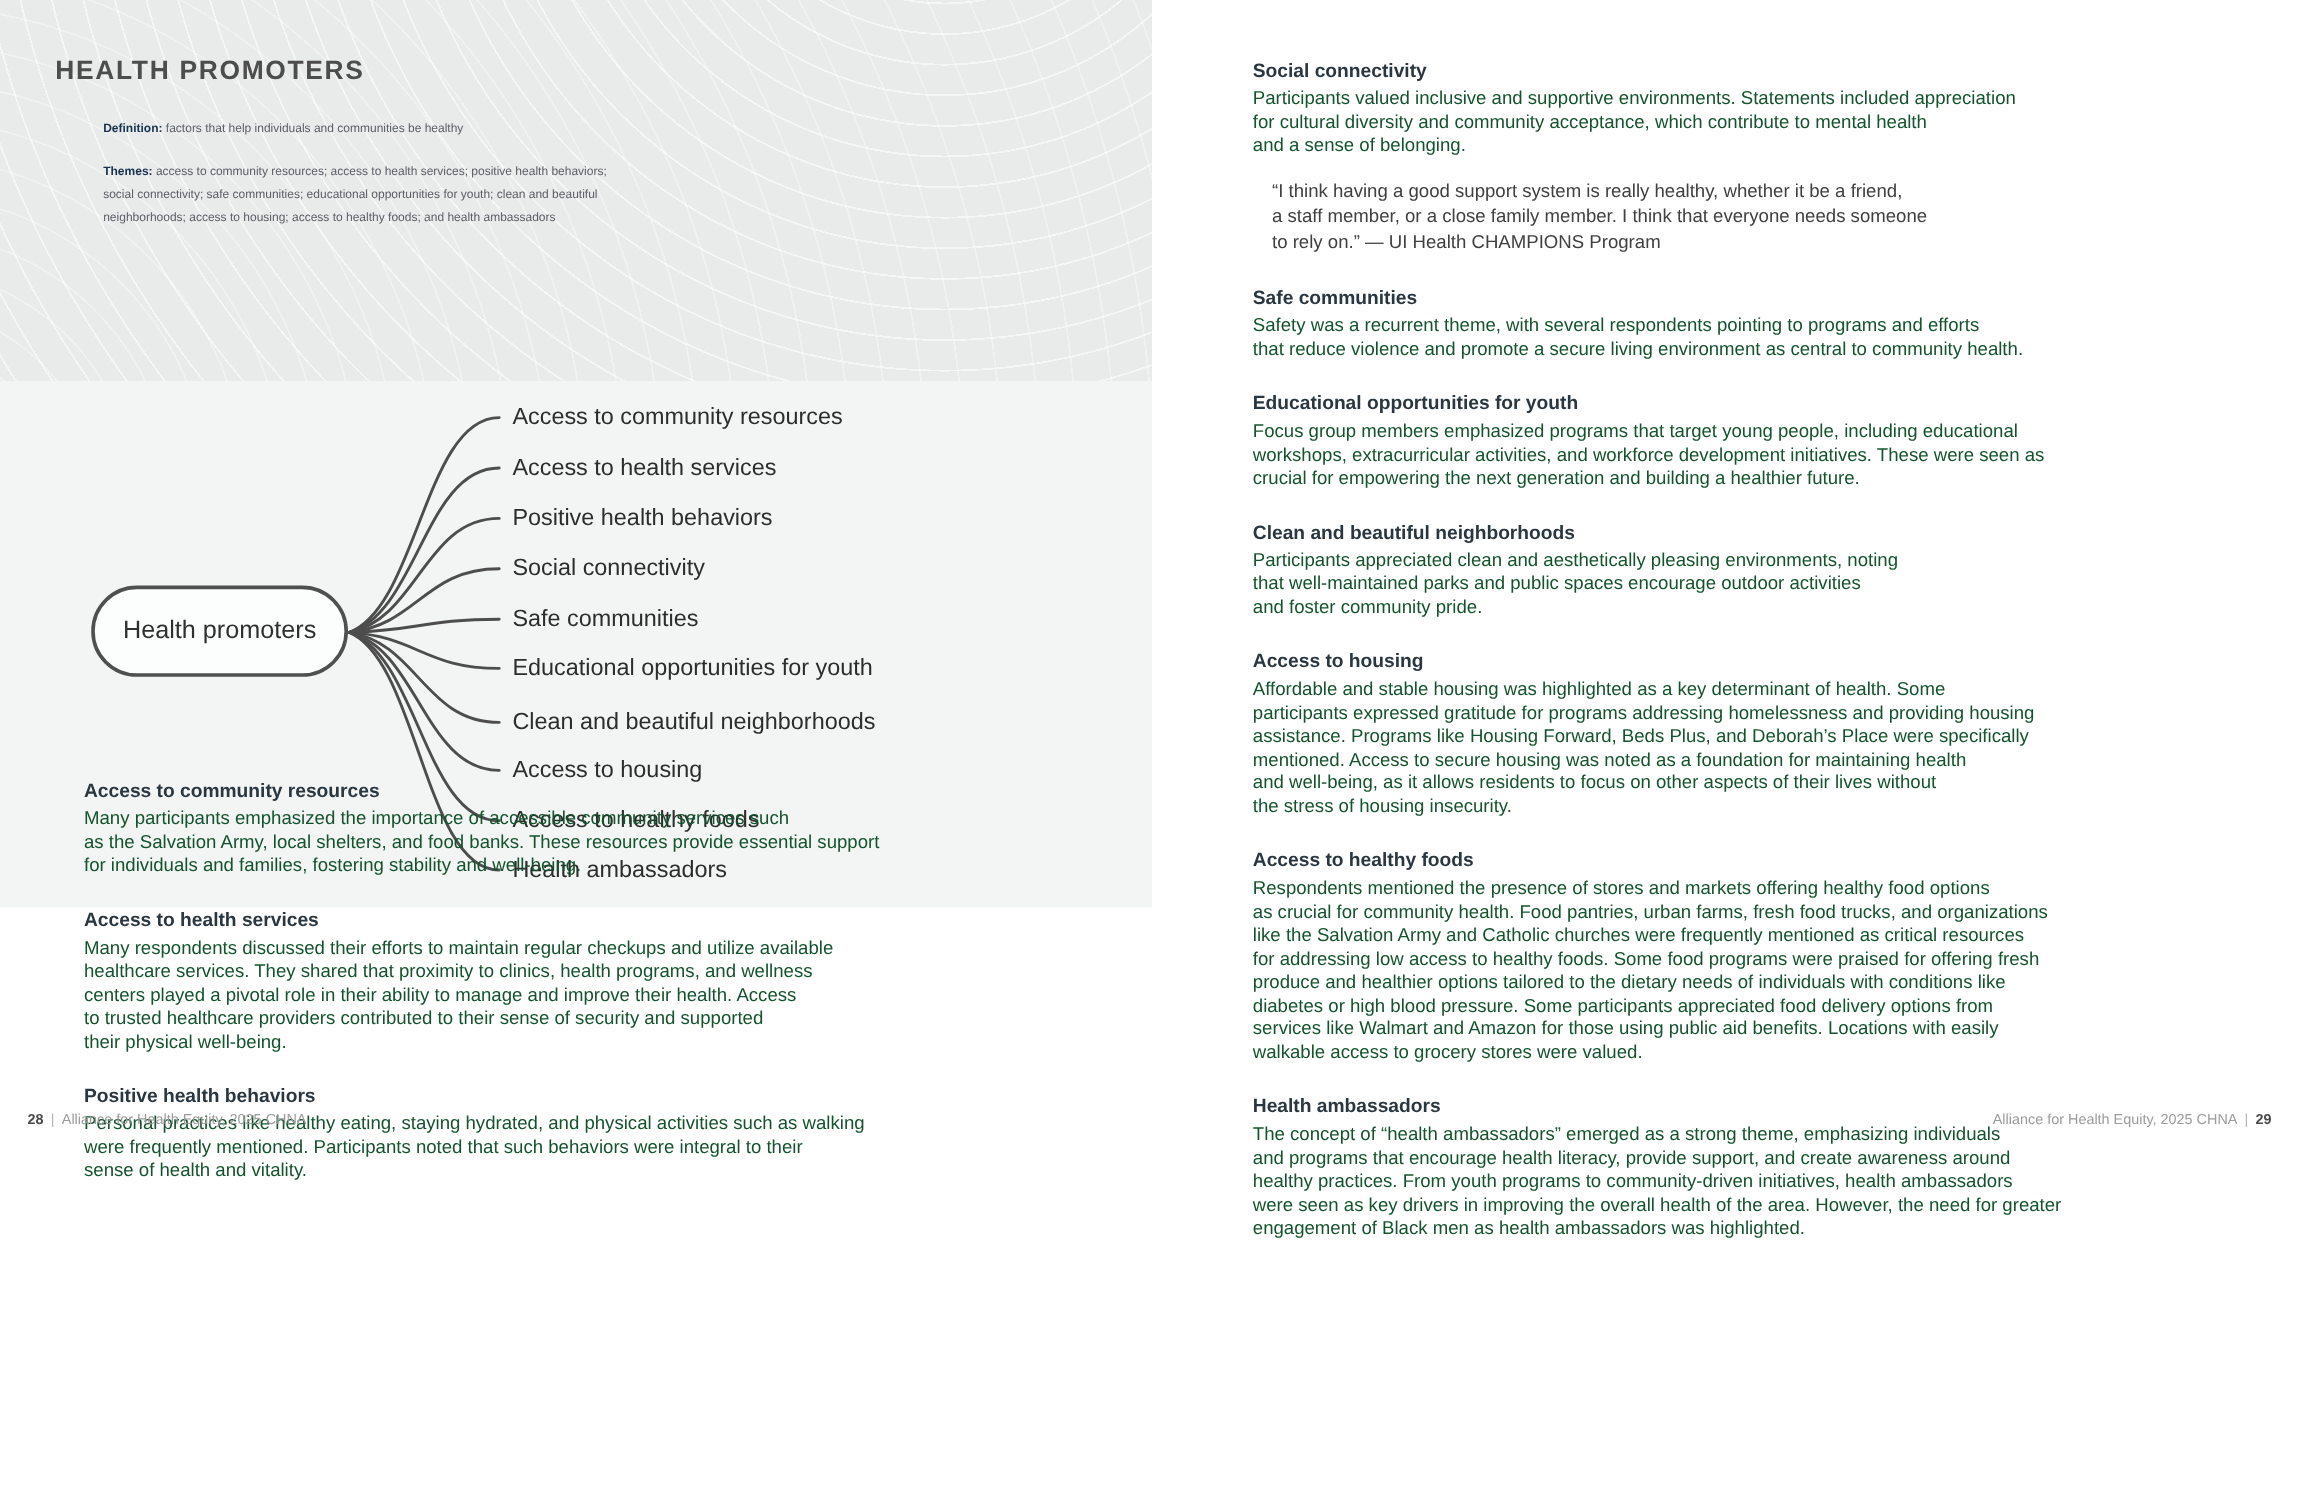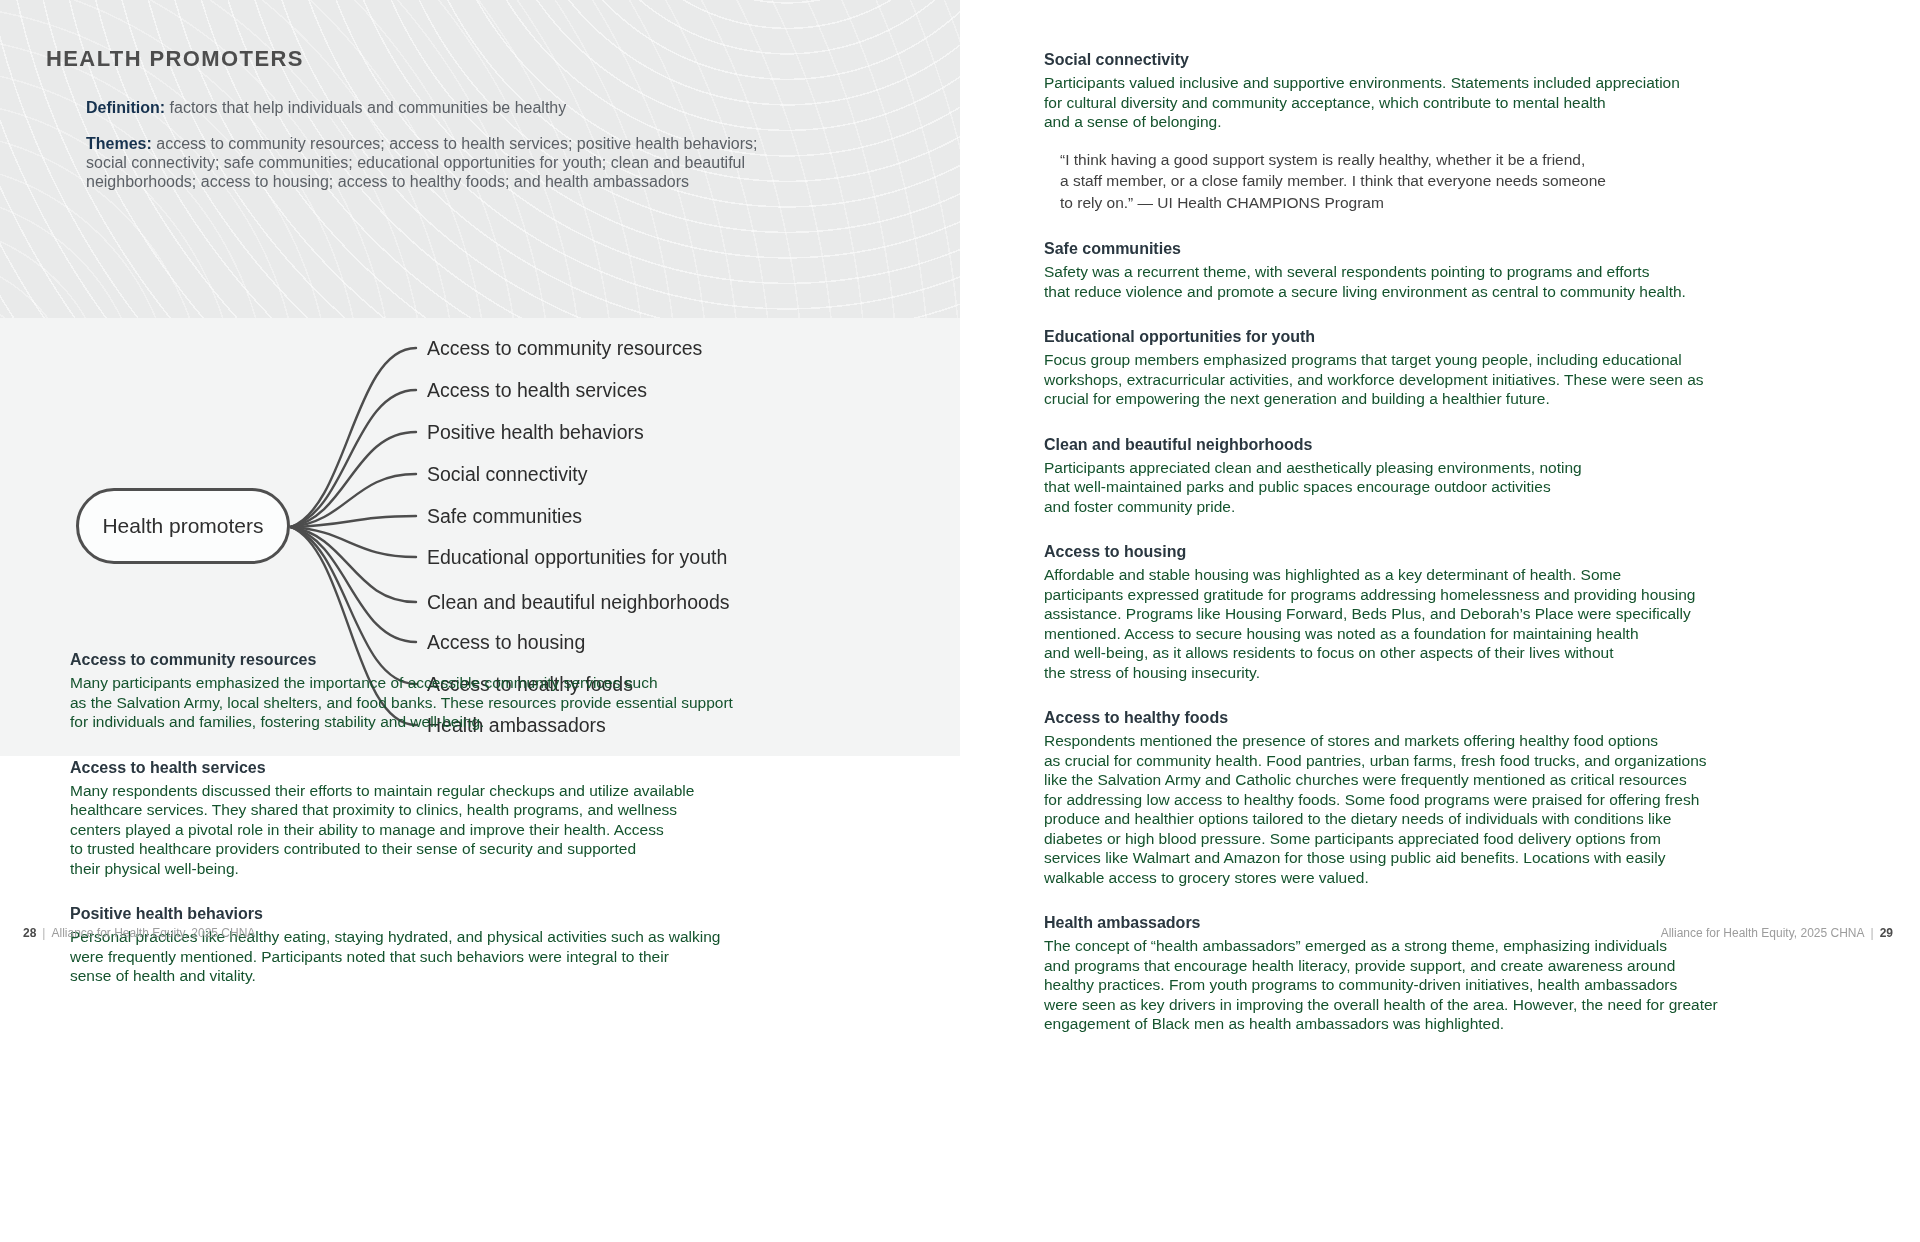--- a/index.html
+++ b/index.html
@@ -21,21 +21,21 @@
       repeating-radial-gradient(circle at 82% -55%, rgba(255,255,255,0) 0 24px, rgba(255,255,255,.55) 24px 25.5px),
       repeating-radial-gradient(circle at -8% 130%, rgba(255,255,255,0) 0 30px, rgba(255,255,255,.35) 30px 31.5px),
       #e9eaea;
     padding:46px 60px 0 46px;
   }
   .hero h1 {
     font-size:22px; font-weight:700; letter-spacing:1.4px;
     color:#4d4d4d; margin-bottom:26px;
   }
   .lead {
-    font-size:16px; line-height:19px; color:#5b6066;
+    font-size:10px; line-height:19px; color:#5b6066;
     white-space:pre-line; margin:12px 0 17px 40px; max-width:680px;
   }
   .lead b { color:#16324f; font-weight:700; }
 
   
   .diagram {
     position:absolute; left:0; top:318px; width:960px; height:438px;
     background:#f3f4f4;
   }
   .diagram svg { position:absolute; left:0; top:0; }

